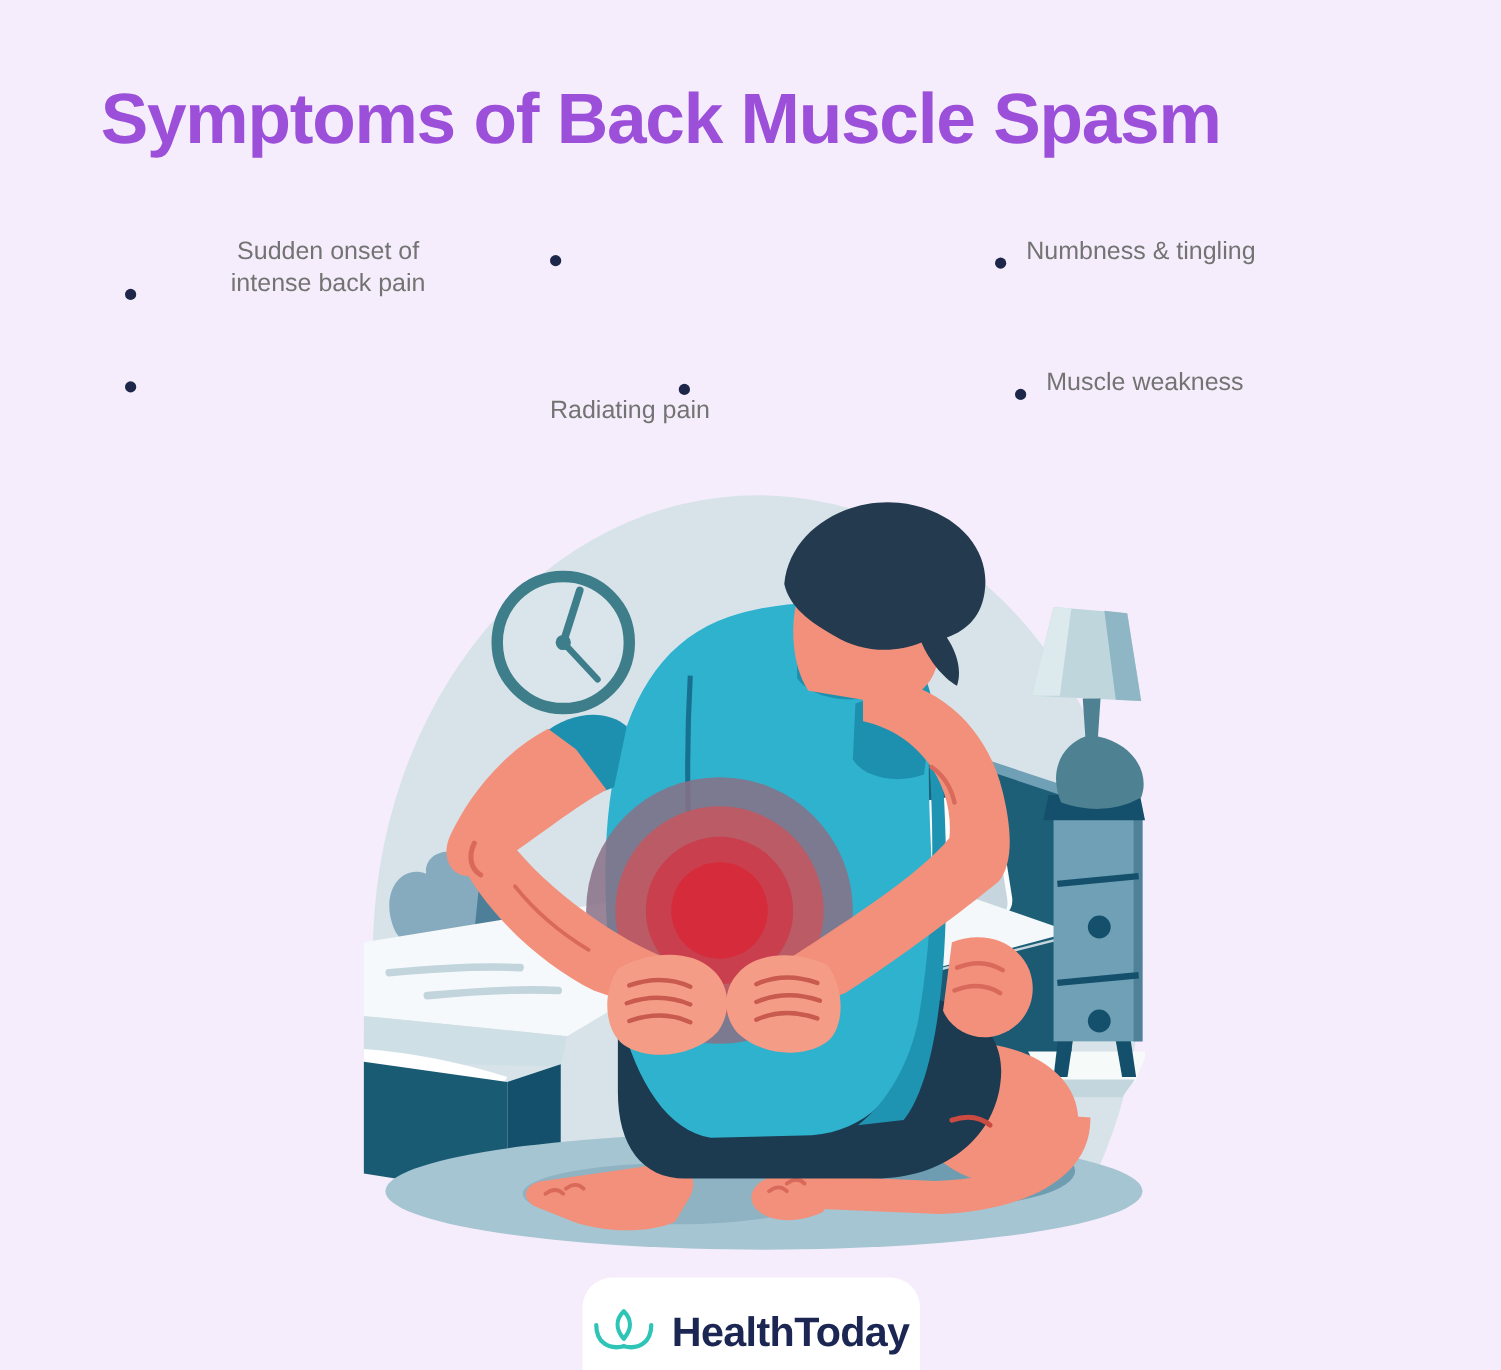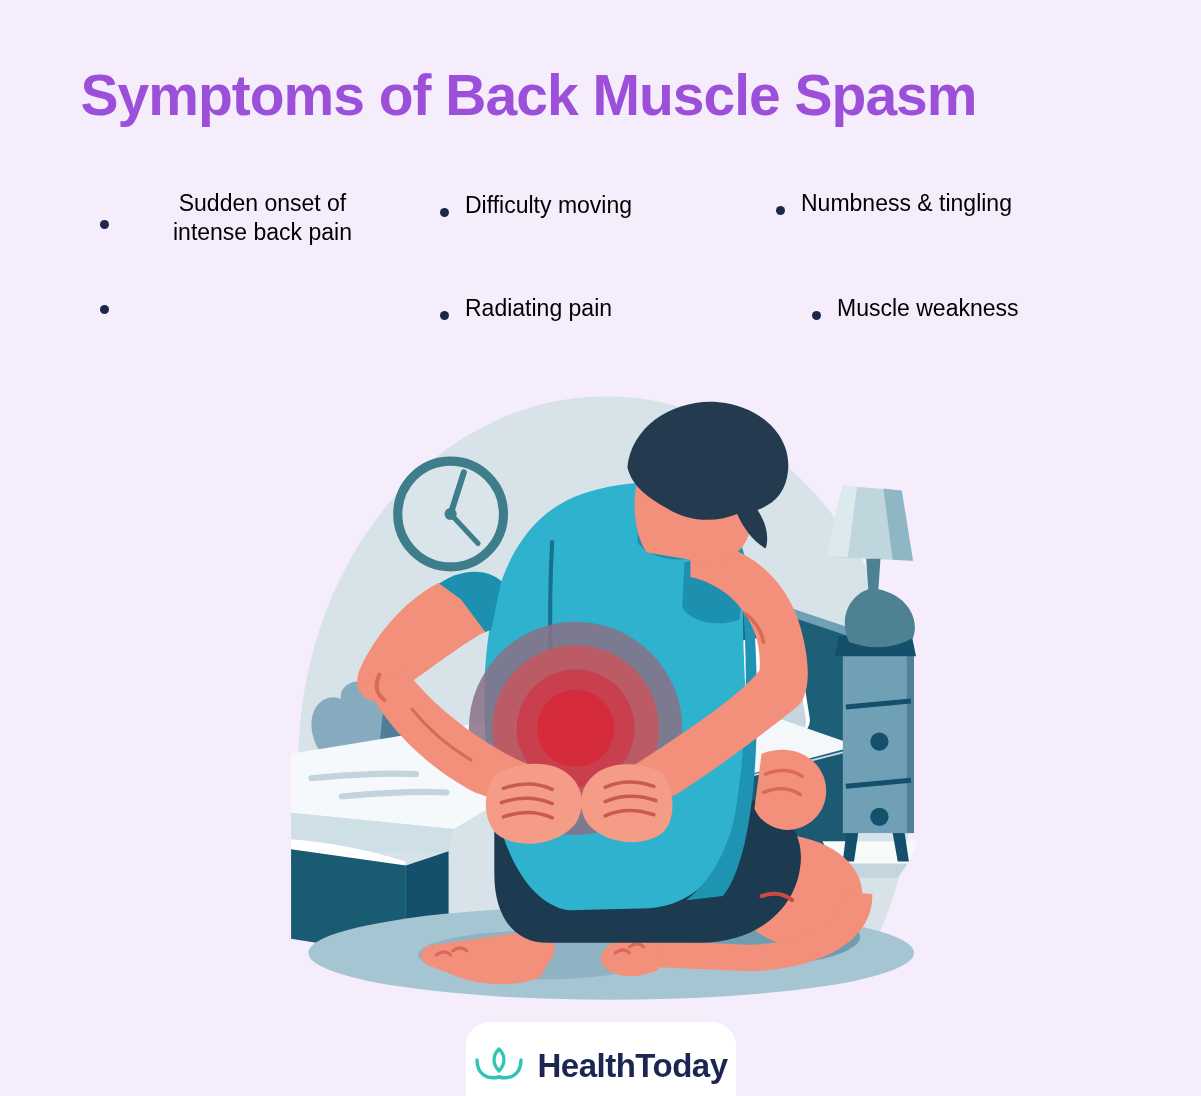--- a/index.html
+++ b/index.html
@@ -11,34 +11,34 @@
     overflow:hidden;
   }
   .poster{position:absolute;inset:0;}
   h1.title{
     position:absolute;left:0;top:62px;width:1057px;
     margin:0;text-align:center;
     font-size:57px;font-weight:800;letter-spacing:-1px;
     color:#9C50DA;
   }
   .symptom{
-    position:absolute;display:flex;align-items:center;
-    font-size:23px;font-weight:500;color:#000000;line-height:1.28;
+    position:absolute;display:flex;align-items:flex-end;
+    font-size:20px;font-weight:500;color:#737373;line-height:1.28;
   }
   .symptom .dot{
     flex:0 0 auto;width:9px;height:9px;border-radius:50%;
     background:#1E2749;margin:13px 16px 0 0;
   }
   .symptom .lbl{white-space:pre-line;}
   .sym-1{left:100px;top:189px;width:310px;}
   .sym-1 .lbl,.sym-4 .lbl{text-align:center;width:275px;}
   .sym-2{left:440px;top:191px;}
-  .sym-3{left:776px;top:189px;}
+  .sym-3{left:796px;top:189px;}
   .sym-4{left:100px;top:292px;width:310px;}
-  .sym-5{left:440px;top:294px;}
+  .sym-5{left:440px;top:294px;flex-direction:column;}
   .sym-6{left:812px;top:294px;}
   .scene{position:absolute;left:286px;top:388px;width:630px;height:630px;}
   .brand-card{
     position:absolute;left:50%;top:1022px;transform:translateX(-50%);
     width:270px;height:110px;background:#FFFFFF;border-radius:24px;
     display:flex;align-items:flex-start;justify-content:center;
     gap:12px;padding-top:24px;box-sizing:border-box;
   }
   .brand-name{
     font-size:33px;font-weight:800;color:#1B2653;letter-spacing:-0.5px;
@@ -53,21 +53,20 @@
   <h1 class="title">Symptoms of Back Muscle Spasm</h1>
 
   <div>
     <div class="symptom sym-1">
       <span class="dot"></span>
       <span class="lbl">Sudden onset of
 intense back pain</span>
     </div>
     <div class="symptom sym-2">
       <span class="dot"></span>
-      <span class="lbl">Difficulty moving</span>
     </div>
     <div class="symptom sym-3">
       <span class="dot"></span>
       <span class="lbl">Numbness &amp; tingling</span>
     </div>
     <div class="symptom sym-4">
       <span class="dot"></span>
     </div>
     <div class="symptom sym-5">
       <span class="dot"></span>

